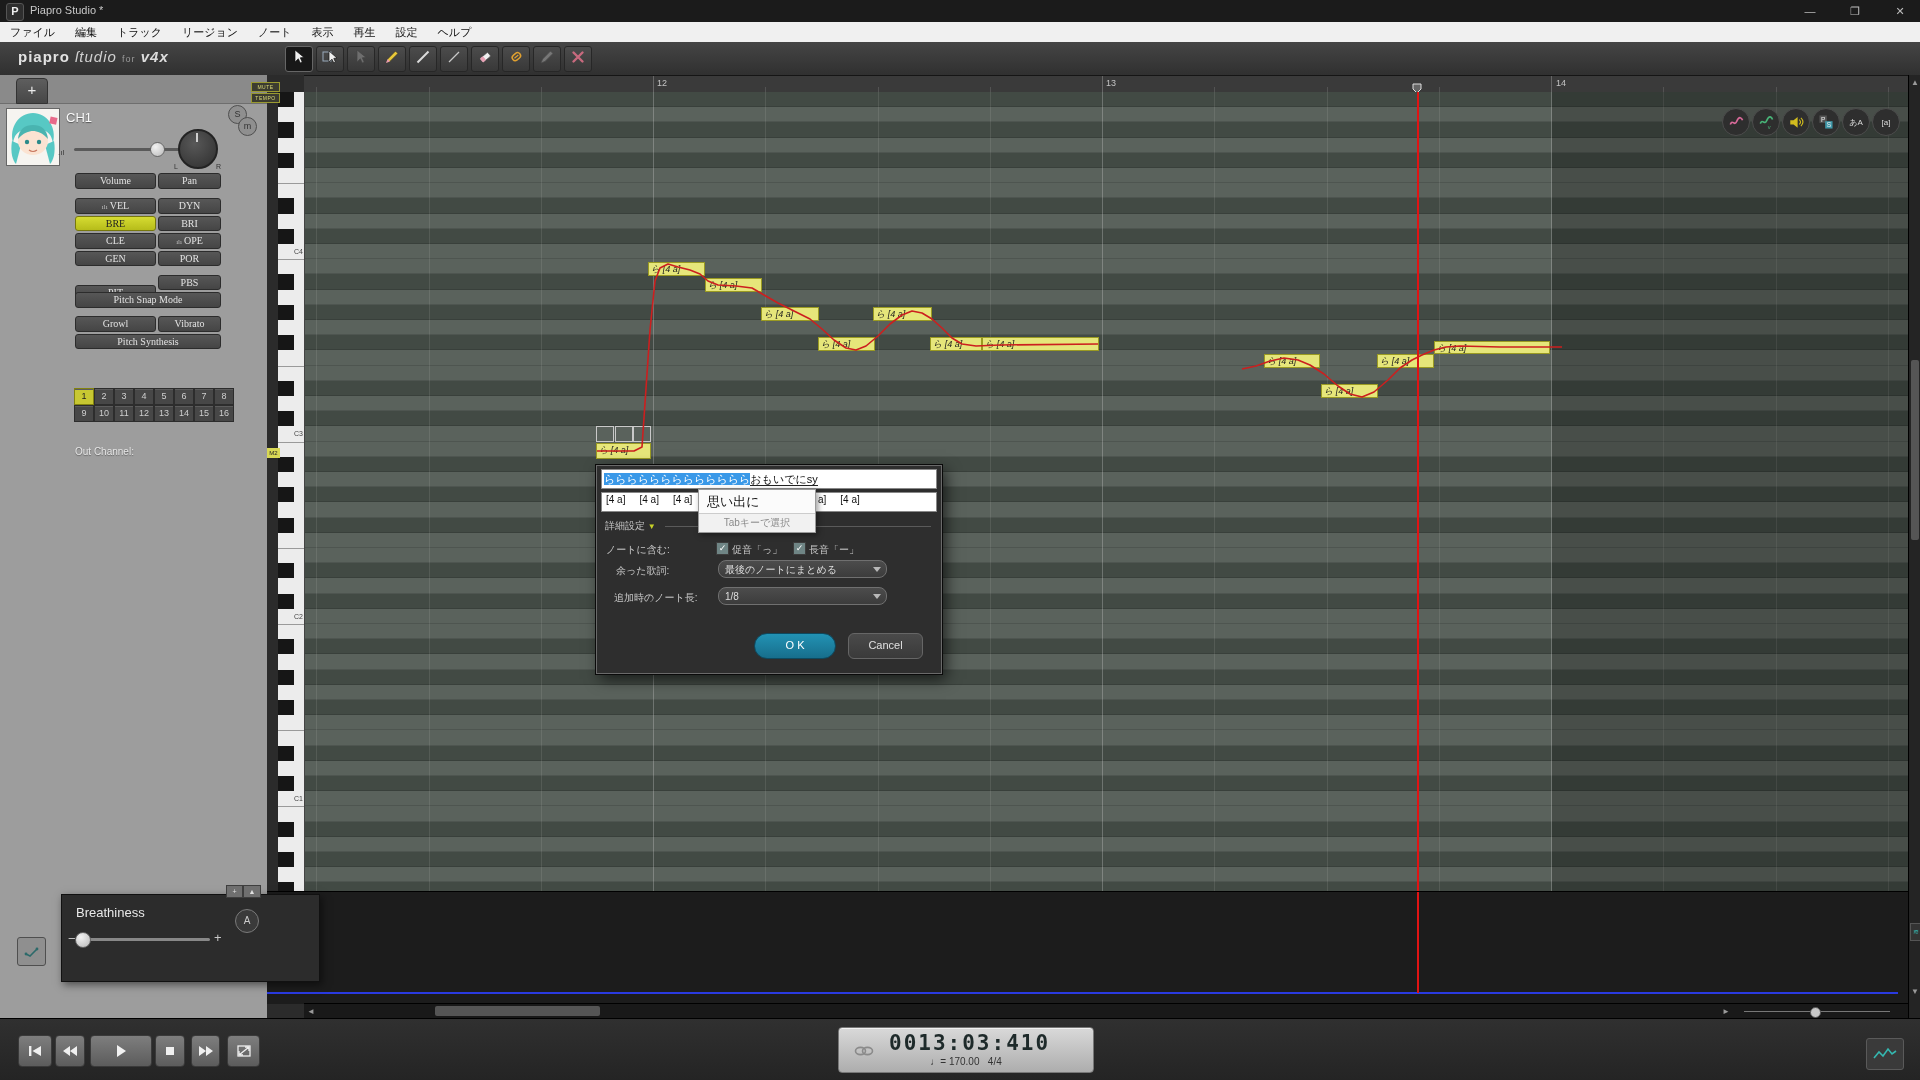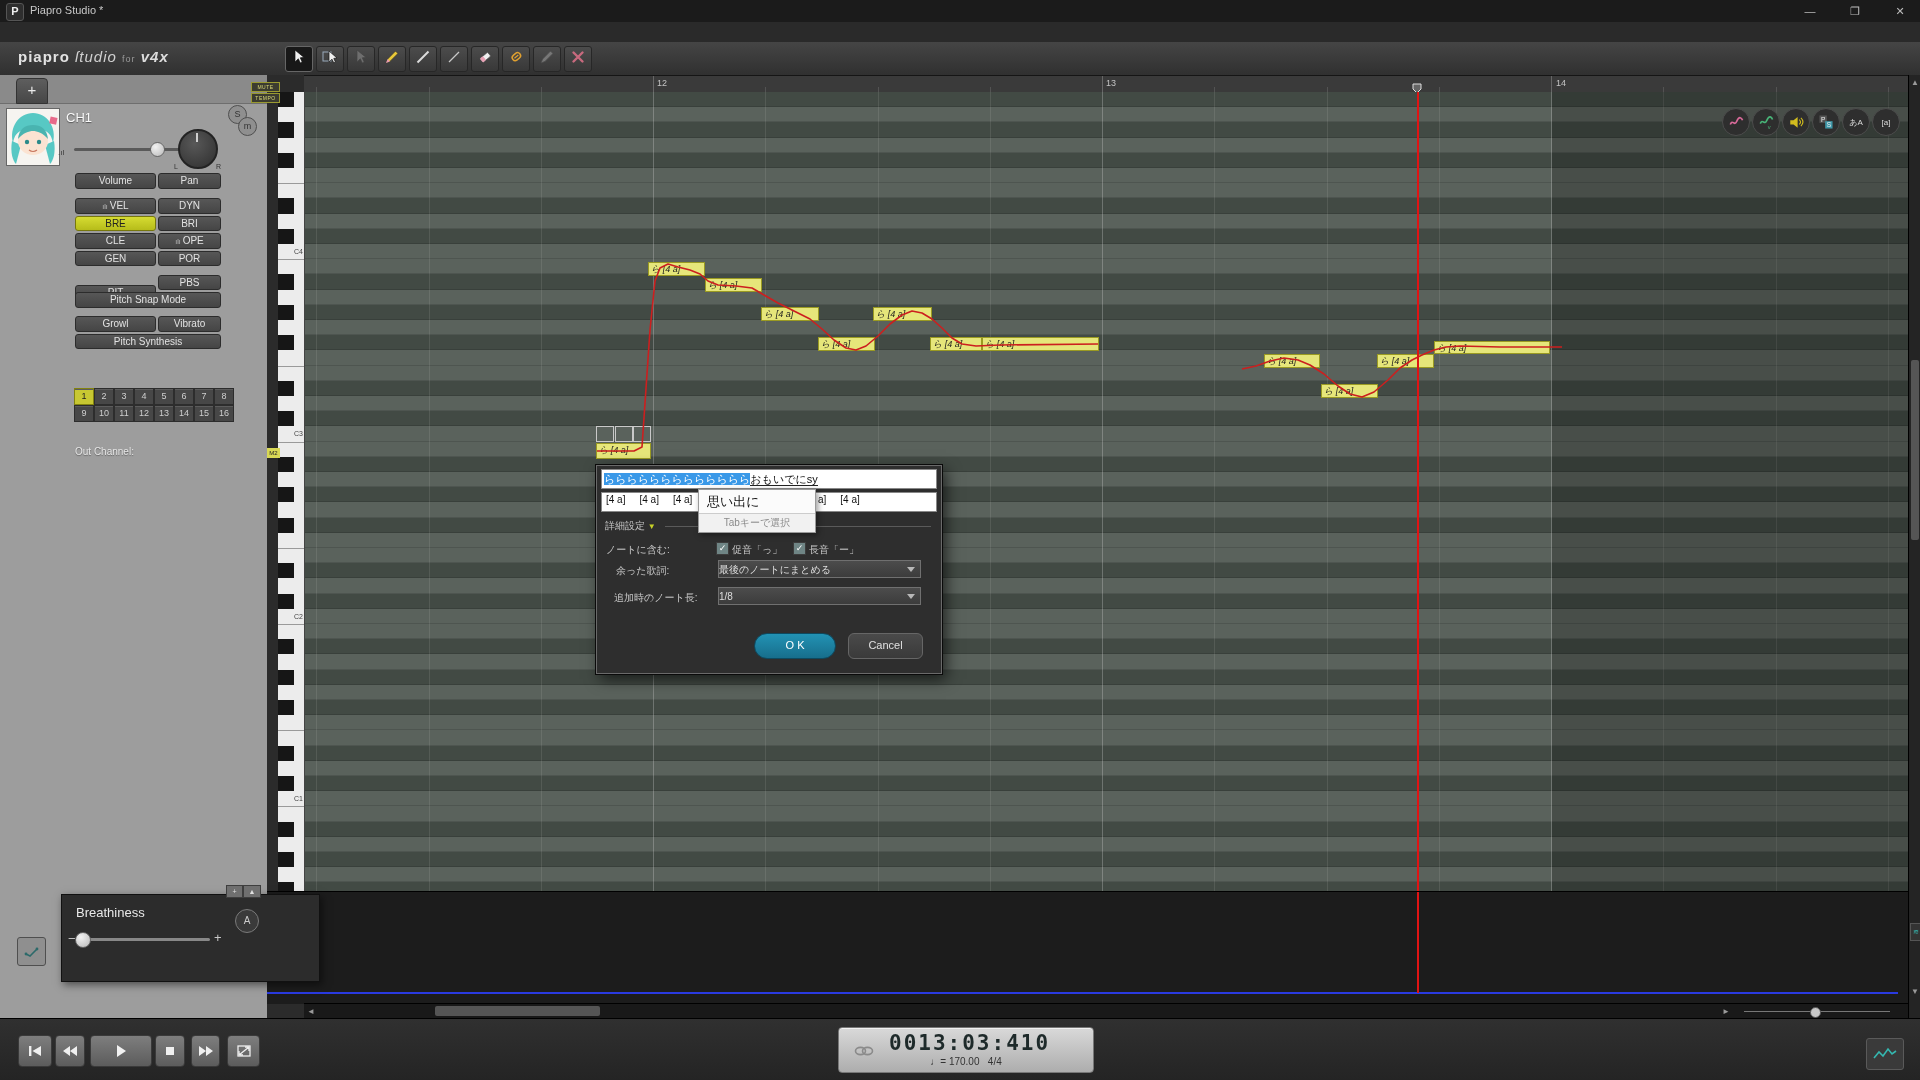--- a/index.html
+++ b/index.html
@@ -42,21 +42,21 @@
   #volrow{left:58px;top:66px;width:130px;height:16px;}
   .lvlicon{display:inline-block;font-size:8px;color:#3a3a3a;}
   .slidetrack{position:absolute;background:#5a5a5a;border-radius:2px;}
   .slideknob{position:absolute;width:13px;height:13px;border-radius:50%;
         background:radial-gradient(circle at 35% 30%,#f2f2f2,#b8b8b8);border:1px solid #666;}
   #panknob{left:178px;top:54px;width:36px;height:36px;border-radius:50%;
         background:radial-gradient(circle at 40% 35%,#585858,#2e2e2e);border:2px solid #232323;}
   #panknob .ptr{position:absolute;left:16px;top:2px;width:2px;height:9px;background:#cfcfcf;}
   .panlbl{font-size:7px;color:#333;}
   .pbtn{position:absolute;background:linear-gradient(#575757,#454545);border:1px solid #2c2c2c;border-radius:3px;
-        color:#e2e2e2;font-size:10px;text-align:center;box-sizing:border-box;}
+        color:#e2e2e2;font-size:10px;text-align:center;box-sizing:border-box;font-family:Liberation Serif, serif;}
   .pbtn.on{background:linear-gradient(#d6dc32,#b6bc1a);color:#222;border-color:#77770c;}
   .baricon{font-size:7px;color:#bdbdbd;margin-right:2px;}
   #outlabel{left:75px;top:371px;font-size:10px;color:#e6e6e6;text-shadow:0 1px 1px #666;}
   .chcell{position:absolute;width:18px;height:15px;background:#474747;border:1px solid #2d2d2d;
         box-shadow:inset 0 1px 0 #5c5c5c;color:#cfcfcf;font-size:9px;text-align:center;line-height:15px;}
   .chcell.on{background:#c8c832;color:#222;border-color:#83830e;}
   
   #leftdark{left:267px;top:75px;width:37px;height:943px;background:#2b2b2b;}
   #ruler{left:304px;top:76px;width:1604px;height:16px;background:#3a3a3a;border-bottom:1px solid #1c1c1c;overflow:hidden;}
   .barnum{position:absolute;top:2px;font-size:9px;color:#c4c4c4;}
@@ -117,22 +117,22 @@
         box-shadow:2px 2px 6px rgba(0,0,0,.4);z-index:52;}
   #ime .cand{position:absolute;left:8px;top:3px;font-size:13px;color:#111;}
   #ime .hint{position:absolute;left:0;top:23px;width:116px;height:18px;border-top:1px solid #ccc;
         font-size:10px;color:#8a8a8a;text-align:center;line-height:18px;background:#f1f1f1;}
   #advrow{position:absolute;left:8px;top:53px;font-size:10px;color:#c6c6c6;}
   #advrow .tri{color:#c6d028;font-size:8px;}
   #advline{position:absolute;left:68px;top:60px;width:266px;height:1px;background:#5a5a5a;}
   .dlg-label{position:absolute;font-size:10px;color:#c8c8c8;}
   .cb{position:absolute;width:11px;height:11px;background:#6f8585;border:1px solid #3c3c3c;
         color:#fff;font-size:9px;line-height:10px;text-align:center;}
-  .dd{position:absolute;left:121px;width:203px;height:18px;background:linear-gradient(#4c4c4c,#3c3c3c);
-        border:1px solid #707070;border-radius:0;color:#ddd;font-size:10px;line-height:17px;padding:0 0;box-sizing:border-box;}
+  .dd{position:absolute;left:121px;width:169px;height:18px;background:linear-gradient(#4c4c4c,#3c3c3c);
+        border:1px solid #707070;border-radius:8px;color:#ddd;font-size:10px;line-height:17px;padding:0 6px;box-sizing:border-box;}
   .dd .arr{position:absolute;right:5px;top:6px;width:0;height:0;border-left:4px solid transparent;
         border-right:4px solid transparent;border-top:5px solid #b8b8b8;}
   #okbtn{position:absolute;left:157px;top:167px;width:80px;height:24px;background:linear-gradient(#2292b4,#176e8c);
         border:1px solid #0d4a60;border-radius:13px;color:#fff;font-size:11px;text-align:center;line-height:23px;}
   #cancelbtn{position:absolute;left:251px;top:167px;width:73px;height:24px;background:linear-gradient(#4a4a4a,#3a3a3a);
         border:1px solid #666;border-radius:6px;color:#e0e0e0;font-size:11px;text-align:center;line-height:23px;}
   
   #transport{left:0;top:1018px;width:1920px;height:62px;background:linear-gradient(#303030,#242424);border-top:1px solid #000;}
   .tbtn{position:absolute;top:16px;height:30px;background:linear-gradient(#7e7e7e,#5c5c5c);
         border:1px solid #3a3a3a;border-radius:4px;display:flex;align-items:center;justify-content:center;}
@@ -150,20 +150,21 @@
 <div id="app">
 
   <div id="titlebar" class="abs">
     <div class="abs logo">P</div>
     <div class="abs title">Piapro Studio *</div>
     <div class="abs winbtn" style="left:1790px">—</div>
     <div class="abs winbtn" style="left:1835px">❐</div>
     <div class="abs winbtn" style="left:1880px">✕</div>
   </div>
 
+  <div id="menubar" class="abs"><div class="menu-item">ファイル</div><div class="menu-item">編集</div><div class="menu-item">トラック</div><div class="menu-item">リージョン</div><div class="menu-item">ノート</div><div class="menu-item">表示</div><div class="menu-item">再生</div><div class="menu-item">設定</div><div class="menu-item">ヘルプ</div></div>
 
   <div id="toolbar" class="abs">
     <div id="brand" class="abs">
       <b>piapro</b>
       <span class="st">ſtudio</span>
       <span class="for">for</span>
       <span class="vx">v4x</span>
     </div>
     <div id="tools" class="abs">
         <div class="tool active">

